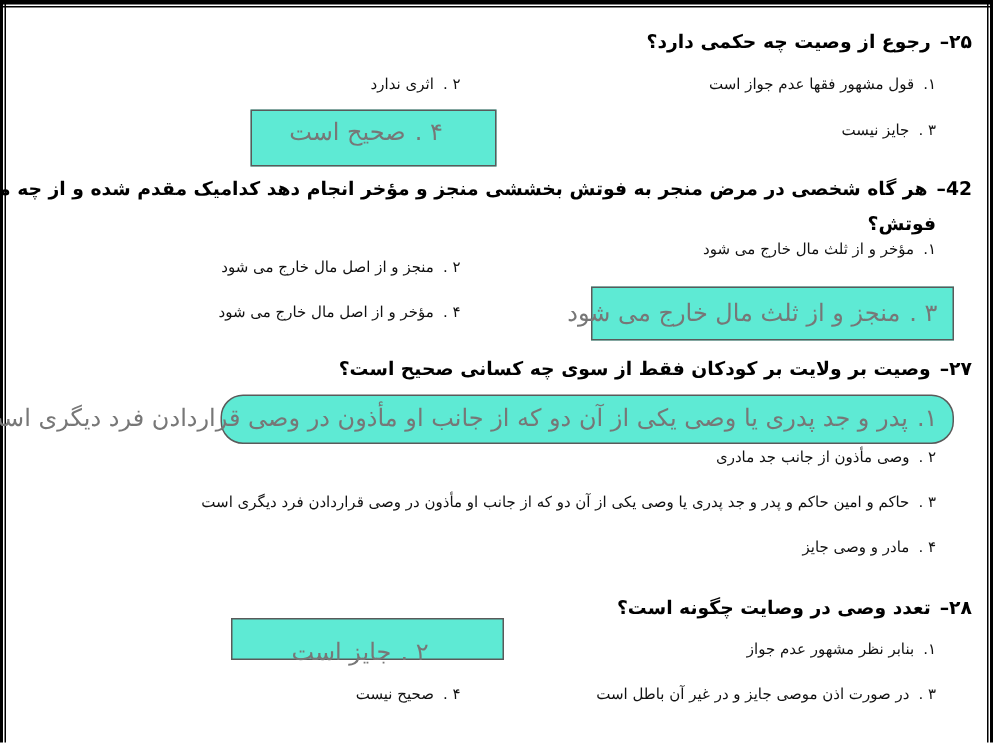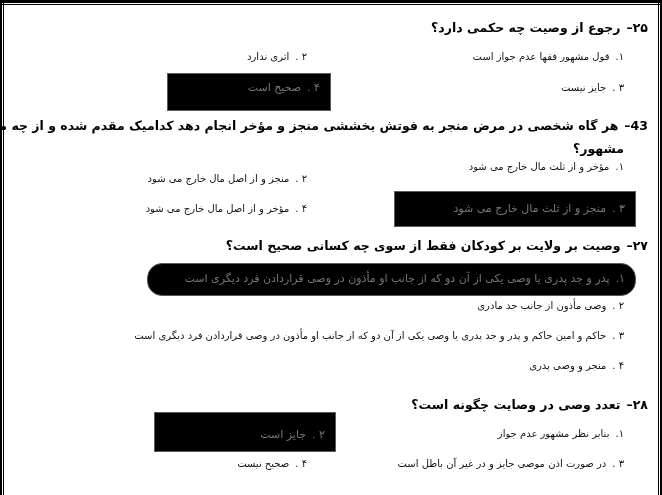--- a/index.html
+++ b/index.html
@@ -9,21 +9,21 @@
   .border-top2 { position:absolute; left:0; top:4px; width:662px; height:1px; background:#000; }
   .border-left { position:absolute; left:0; top:0; width:2px; height:495px; background:#000; }
   .border-left2 { position:absolute; left:3px; top:0; width:1px; height:495px; background:#000; }
   .border-right { position:absolute; right:0; top:0; width:2px; height:495px; background:#000; }
   .border-right2 { position:absolute; right:3px; top:0; width:1px; height:495px; background:#000; }
 
   .q-title { position:absolute; direction:rtl; text-align:center; font-weight:bold; font-size:12.5px; color:#000; white-space:nowrap; }
   .q-num { font-weight:bold; margin-left:6px; }
   .opt { position:absolute; direction:rtl; text-align:right; font-size:10px; color:#111; white-space:nowrap; }
   .opt .n { margin-left:6px; }
-  .sel { position:absolute; box-sizing:border-box; border:1.5px solid #5a5a5a; background:#000000; direction:rtl; text-align:right; font-size:11px; color:#777; white-space:nowrap; padding-right:10px; }
+  .sel { position:absolute; box-sizing:border-box; border:1.5px solid #5a5a5a; background:#5eead4; direction:rtl; text-align:center; font-size:16px; color:#777; white-space:nowrap; padding-right:10px; }
   .sel .n { margin-left:6px; }
 </style>
 </head>
 <body>
 
 <div class="frame">
   <div class="border-top"></div>
   <div class="border-top2"></div>
   <div class="border-left"></div>
   <div class="border-left2"></div>
@@ -41,24 +41,24 @@
   <span class="n">۲ .</span><span>اثری ندارد</span>
 </div>
 <div class="opt" style="right:38px; top:82px;">
   <span class="n">۳ .</span><span>جایز نیست</span>
 </div>
 <div class="sel" style="left:167px; top:73px; width:164px; height:38px; line-height:28px;">
   <span class="n">۴ .</span><span>صحیح است</span>
 </div>
 
 <div class="q-title" style="right:14px; top:118px;">
-  <span class="q-num">43–</span><span>هر گاه شخصی در مرض منجر به فوتش بخششی منجز و مؤخر انجام دهد کدامیک مقدم شده و از چه مالی خارج می</span>
+  <span class="q-num">42–</span><span>هر گاه شخصی در مرض منجر به فوتش بخششی منجز و مؤخر انجام دهد کدامیک مقدم شده و از چه مالی خارج می</span>
 </div>
 <div class="q-title" style="right:38px; top:141px;">
-  <span>مشهور؟</span>
+  <span>فوتش؟</span>
 </div>
 <div class="opt" style="right:38px; top:161px;">
   <span class="n">۱.</span><span>مؤخر و از ثلث مال خارج می شود</span>
 </div>
 <div class="opt" style="right:355px; top:173px;">
   <span class="n">۲ .</span><span>منجز و از اصل مال خارج می شود</span>
 </div>
 <div class="sel" style="left:394px; top:191px; width:242px; height:36px; line-height:33px; padding-right:10px;padding-left:28px;">
   <span class="n">۳ .</span><span>منجز و از ثلث مال خارج می شود</span>
 </div>
@@ -72,30 +72,30 @@
 <div class="sel" style="left:147px; top:263px; width:489px; height:33px; line-height:30px; border-radius:15px;">
   <span class="n">۱.</span><span>پدر و جد پدری یا وصی یکی از آن دو که از جانب او مأذون در وصی قراردادن فرد دیگری است</span>
 </div>
 <div class="opt" style="right:38px; top:300px;text-align:center;">
   <span class="n">۲ .</span><span>وصی مأذون از جانب جد مادری</span>
 </div>
 <div class="opt" style="right:38px; top:330px;">
   <span class="n">۳ .</span><span>حاکم و امین حاکم و پدر و جد پدری یا وصی یکی از آن دو که از جانب او مأذون در وصی قراردادن فرد دیگری است</span>
 </div>
 <div class="opt" style="right:38px; top:360px;">
-  <span class="n">۴ .</span><span>منجر و وصی پدری</span>
+  <span class="n">۴ .</span><span>مادر و وصی جایز</span>
 </div>
 
 <div class="q-title" style="right:14px; top:397px;">
   <span class="q-num">۲۸–</span><span>تعدد وصی در وصایت چگونه است؟</span>
 </div>
 <div class="opt" style="right:38px; top:428px;text-align:right;">
   <span class="n">۱.</span><span>بنابر نظر مشهور عدم جواز</span>
 </div>
-<div class="sel" style="left:154px; top:412px; width:182px; height:40px; line-height:44px; padding-right:10px;">
+<div class="sel" style="left:154px; top:412px; width:182px; height:28px; line-height:44px; padding-right:10px;">
   <span class="n">۲ .</span><span>جایز است</span>
 </div>
 <div class="opt" style="right:38px; top:458px;">
   <span class="n">۳ .</span><span>در صورت اذن موصی جایز و در غیر آن باطل است</span>
 </div>
 <div class="opt" style="right:355px; top:458px;">
   <span class="n">۴ .</span><span>صحیح نیست</span>
 </div>
 
 </body></html>

